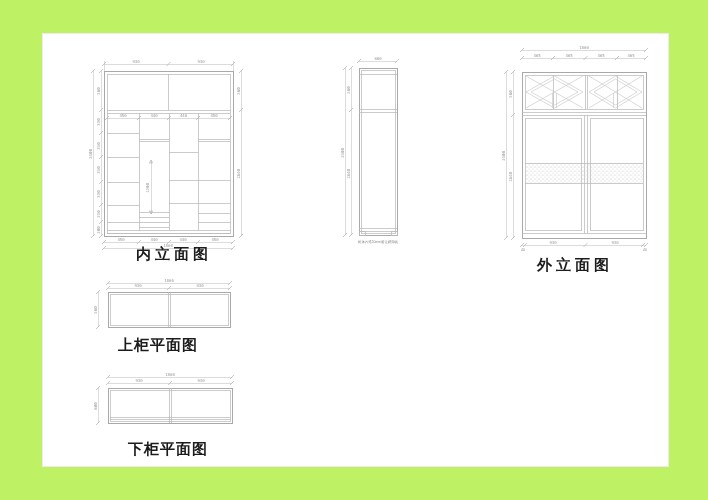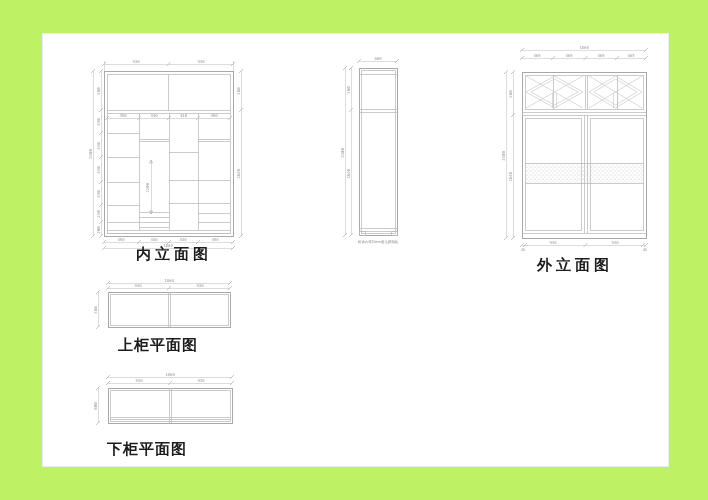--- a/index.html
+++ b/index.html
@@ -314,14 +314,14 @@
         <path class="tick" d="M10 20l4 -4"></path>
           <path class="tick" d="M10 55l4 -4"></path>
         <text class="dtx" x="10.5" y="36" transform="rotate(-90 10.5 36)">600</text>
       </g>
     </svg>
   </div>
 
   <div class="label" style="left:174px;top:245px;">内立面图</div>
   <div class="label small" style="left:158px;top:336px;">上柜平面图</div>
   <div class="label" style="left:575px;top:256px;">外立面图</div>
-  <div class="label small" style="left:147px;top:440px;">下柜平面图</div>
+  <div class="label small" style="left:168px;top:440px;">下柜平面图</div>
 </div>
 
 </body></html>

